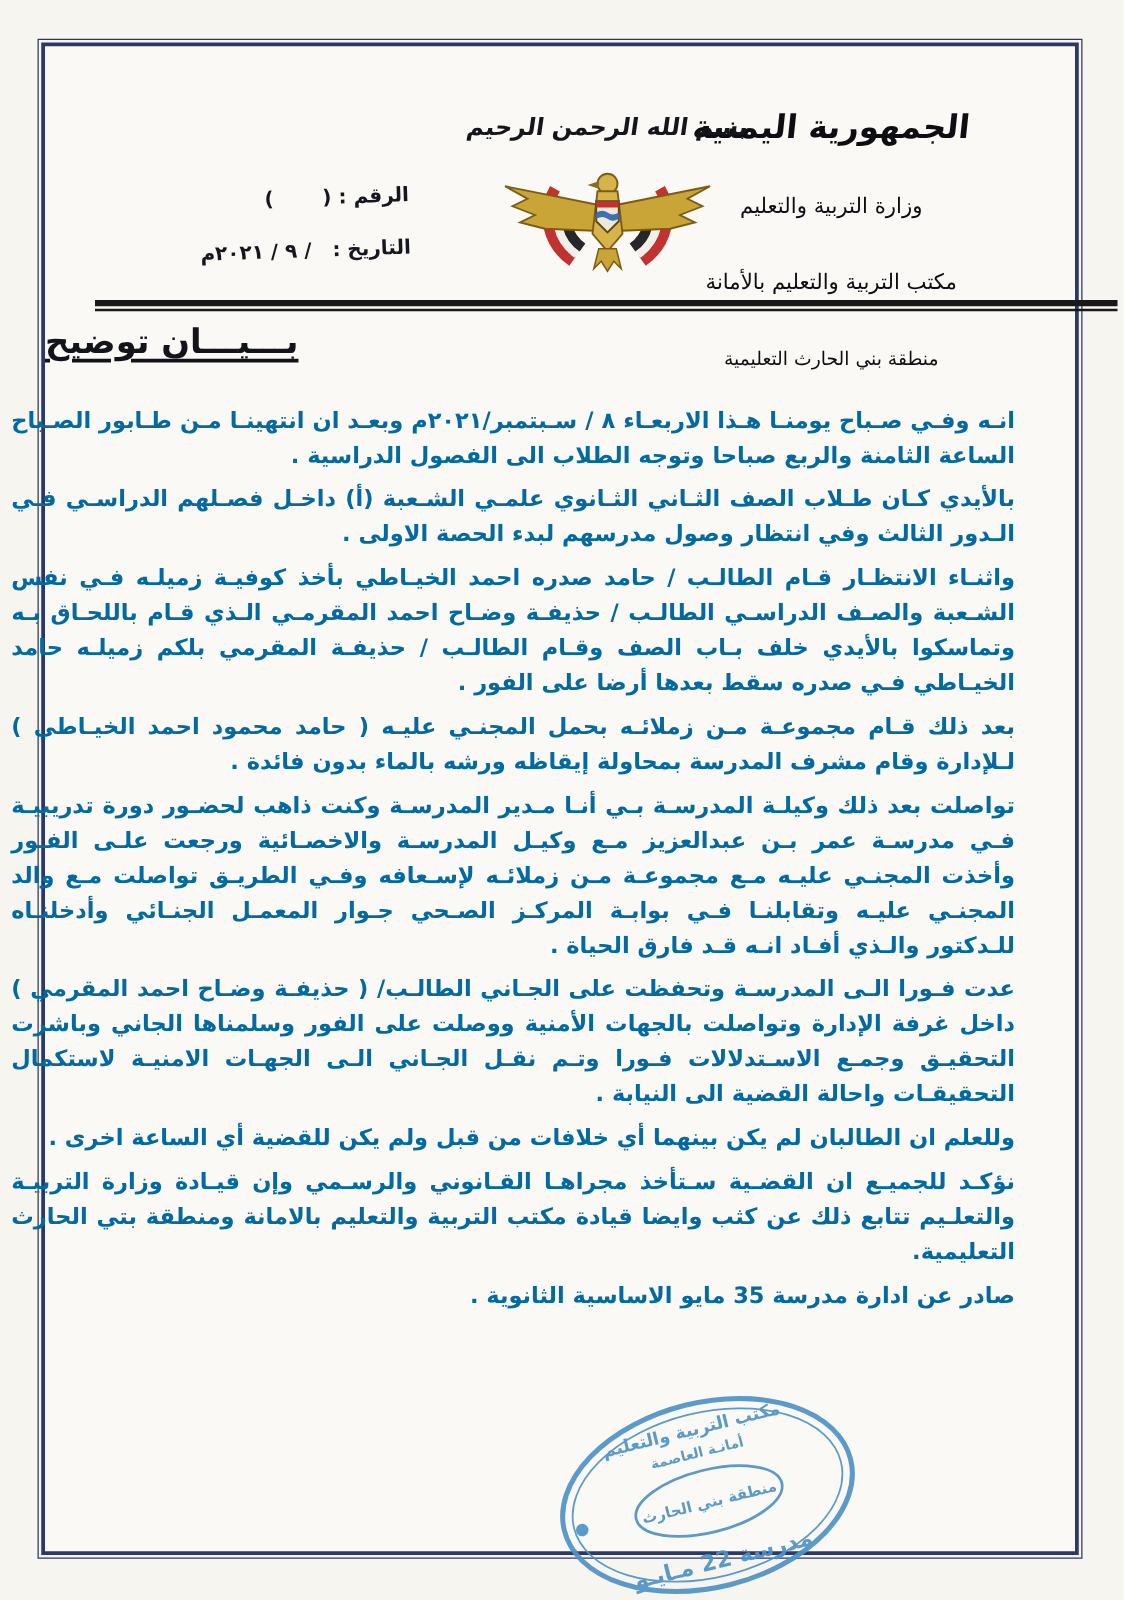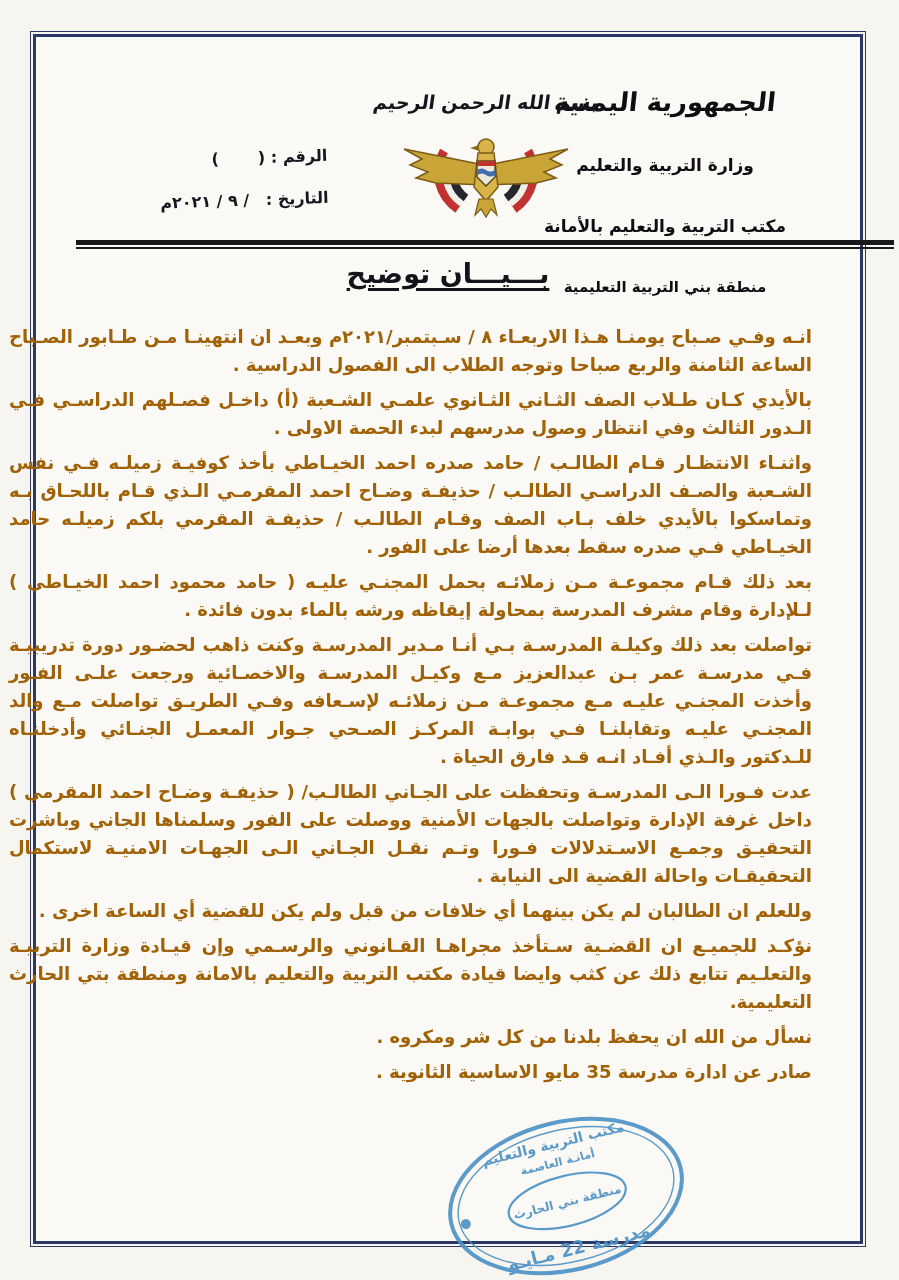--- a/index.html
+++ b/index.html
@@ -14,68 +14,68 @@
     border:3px solid #2b3868;
     outline:1.5px solid #2b3868;outline-offset:2px;
     background:#faf9f5;
   }
   
   .org-block{
     position:absolute;top:50px;right:40px;width:310px;
     text-align:center;direction:rtl;color:#0e0e12;
   }
   .org-country{font-size:26px;font-weight:bold;letter-spacing:1px;margin-bottom:12px;transform:skewX(-6deg);}
-  .org-line{font-size:17px;font-weight:bold;line-height:25px;margin-top:36px;}
+  .org-line{font-size:17px;font-weight:normal;line-height:25px;margin-top:36px;}
   .org-line.small{font-size:15px;}
   .org-school{font-size:19px;font-weight:bold;margin-top:10px;word-spacing:7px;letter-spacing:1px;}
   .bismillah{
     position:absolute;top:54px;left:335px;width:230px;text-align:center;
     font-size:19px;font-weight:bold;color:#15151c;transform:skewX(-8deg);
   }
   .emblem{position:absolute;top:88px;left:330px;width:240px;height:95px;}
   .meta-block{
     position:absolute;top:102px;left:52px;width:240px;
     direction:rtl;text-align:right;font-size:16px;font-weight:bold;color:#16161f;
     line-height:42px;transform:rotate(-2deg);
   }
   
   .rule{
     position:absolute;left:40px;top:203px;width:818px;height:2px;
     border-top:5px solid #191919;border-bottom:2px solid #191919;
   }
   .title{
-    position:absolute;top:221px;left:0;width:100%;text-align:center;
+    position:absolute;top:221px;left:0;width:100%;text-align:left;
     font-size:27px;font-weight:bold;color:#13131a;
     letter-spacing:1px;
   }
   .title span{text-decoration:underline;text-underline-offset:5px;text-decoration-thickness:2.5px;}
   
   .doc-body{
     position:absolute;top:286px;right:48px;width:803px;
     direction:rtl;text-align:justify;
-    font-size:18px;font-weight:bold;line-height:28px;color:#a16207;
+    font-size:18px;font-weight:bold;line-height:28px;color:#0369a1;
   }
   .para{margin:0 0 7px 0;}
   .city-date{margin:3px 28px 0 0;font-size:18px;font-weight:bold;}
   
   .stamp{
     position:absolute;left:402px;top:1078px;width:256px;height:162px;
     transform:rotate(-14deg);opacity:.92;
   }
 </style>
 </head>
 <body>
 
 <div class="frame">
 
   <div class="org-block">
     <div class="org-country">الجمهورية اليمنية</div>
     <div class="org-line">وزارة التربية والتعليم</div>
     <div class="org-line">مكتب التربية والتعليم بالأمانة</div>
-    <div class="org-line small">منطقة بني التربية التعليمية</div>
+    <div class="org-line small">منطقة بني الحارث التعليمية</div>
   </div>
 
   <div class="bismillah">بسم الله الرحمن الرحيم</div>
 
   <svg class="emblem" viewBox="0 0 240 95" aria-hidden="true">
 
     <path d="M78 26 A50 46 0 0 0 92 84" fill="none" stroke="#c23230" stroke-width="9"></path>
     <path d="M85 31 A40 37 0 0 0 96 78" fill="none" stroke="#f2efe8" stroke-width="8"></path>
     <path d="M91 36 A31 29 0 0 0 100 73" fill="none" stroke="#26262b" stroke-width="8"></path>
 
@@ -109,21 +109,20 @@
 
   <div class="doc-body">
     <p class="para">انـه وفـي صـباح يومنـا هـذا الاربعـاء ٨ / سـبتمبر/٢٠٢١م وبعـد ان انتهينـا مـن طـابور الصـباح الساعة الثامنة والربع صباحا وتوجه الطلاب الى الفصول الدراسية .</p>
     <p class="para">بالأيدي كـان طـلاب الصف الثـاني الثـانوي علمـي الشـعبة (أ) داخـل فصـلهم الدراسـي فـي الـدور الثالث وفي انتظار وصول مدرسهم لبدء الحصة الاولى .</p>
     <p class="para">واثنـاء الانتظـار قـام الطالـب / حامد صدره احمد الخيـاطي بأخذ كوفيـة زميلـه فـي نفس الشـعبة والصـف الدراسـي الطالـب / حذيفـة وضـاح احمد المقرمـي الـذي قـام باللحـاق بـه وتماسكوا بالأيدي خلف بـاب الصف وقـام الطالـب / حذيفـة المقرمي بلكم زميلـه حامد الخيـاطي فـي صدره سقط بعدها أرضا على الفور .</p>
     <p class="para">بعد ذلك قـام مجموعـة مـن زملائـه بحمل المجنـي عليـه ( حامد محمود احمد الخيـاطي ) لـلإدارة وقام مشرف المدرسة بمحاولة إيقاظه ورشه بالماء بدون فائدة .</p>
     <p class="para">تواصلت بعد ذلك وكيلـة المدرسـة بـي أنـا مـدير المدرسـة وكنت ذاهب لحضـور دورة تدريبيـة فـي مدرسـة عمر بـن عبدالعزيز مـع وكيـل المدرسـة والاخصـائية ورجعت علـى الفـور وأخذت المجنـي عليـه مـع مجموعـة مـن زملائـه لإسـعافه وفـي الطريـق تواصلت مـع والد المجنـي عليـه وتقابلنـا فـي بوابـة المركـز الصـحي جـوار المعمـل الجنـائي وأدخلنـاه للـدكتور والـذي أفـاد انـه قـد فارق الحياة .</p>
     <p class="para">عدت فـورا الـى المدرسـة وتحفظت على الجـاني الطالـب/ ( حذيفـة وضـاح احمد المقرمي ) داخل غرفة الإدارة وتواصلت بالجهات الأمنية ووصلت على الفور وسلمناها الجاني وباشرت التحقيـق وجمـع الاسـتدلالات فـورا وتـم نقـل الجـاني الـى الجهـات الامنيـة لاستكمال التحقيقـات واحالة القضية الى النيابة .</p>
     <p class="para">وللعلم ان الطالبان لم يكن بينهما أي خلافات من قبل ولم يكن للقضية أي الساعة اخرى .</p>
     <p class="para">نؤكـد للجميـع ان القضـية سـتأخذ مجراهـا القـانوني والرسـمي وإن قيـادة وزارة التربيـة والتعلـيم تتابع ذلك عن كثب وايضا قيادة مكتب التربية والتعليم بالامانة ومنطقة بتي الحارث التعليمية.</p>
-    <p class="para">نسأل من الله ان يحفظ بلدنا من كل شر ومكروه .</p>
     <p class="para">صادر عن ادارة مدرسة 35 مايو الاساسية الثانوية .</p>
   </div>
 
   <svg class="stamp" viewBox="0 0 256 162">
     <g stroke="#4e92c6" fill="none">
       <ellipse cx="128" cy="81" rx="118" ry="74" stroke-width="4"></ellipse>
       <ellipse cx="128" cy="81" rx="110" ry="66" stroke-width="1.4"></ellipse>
       <ellipse cx="128" cy="86" rx="60" ry="25" stroke-width="2.2"></ellipse>
     </g>
     <circle cx="24" cy="84" r="5" fill="#4e92c6"></circle>

